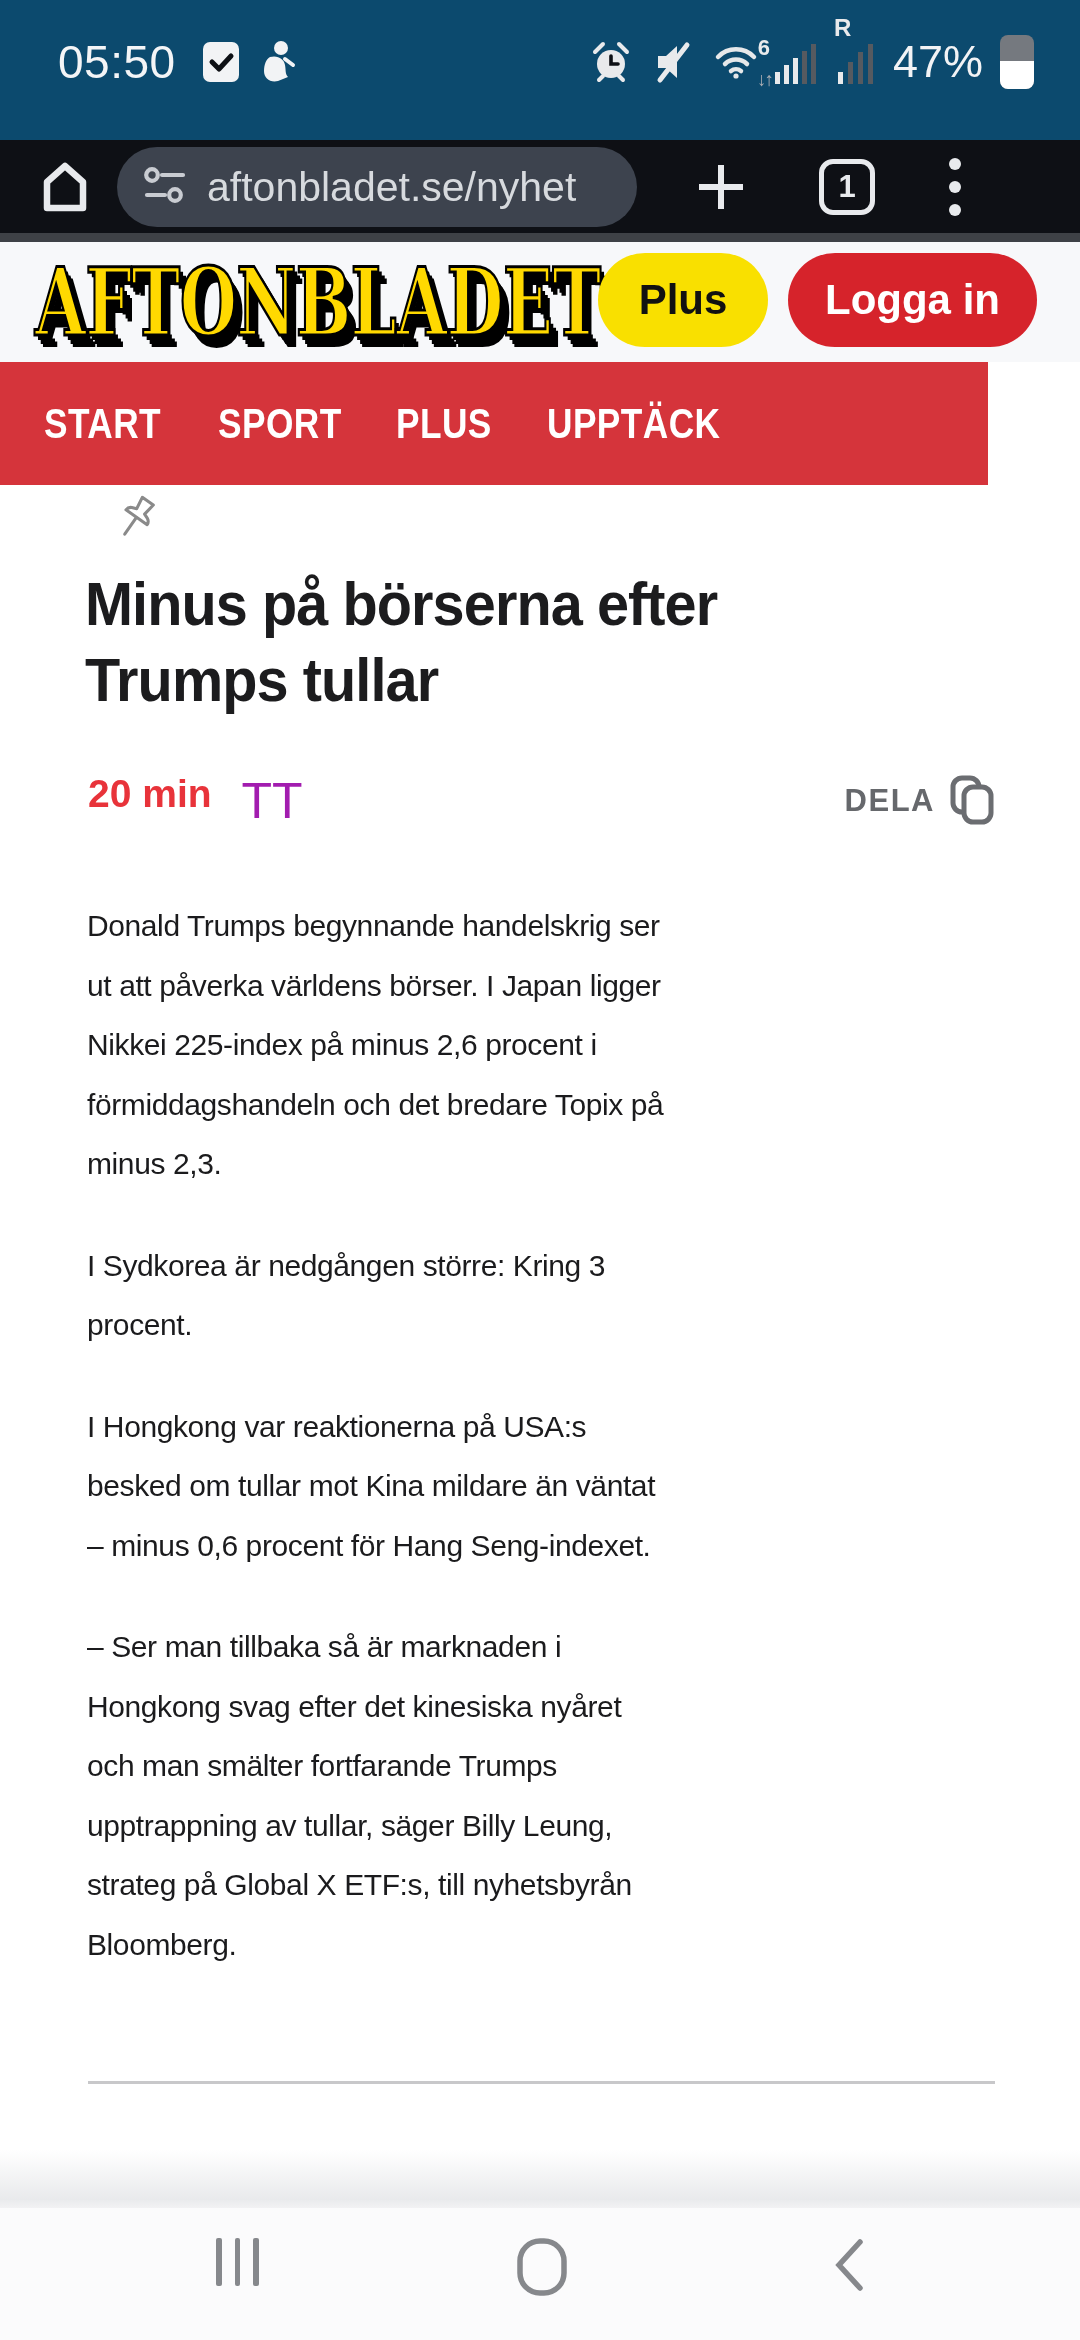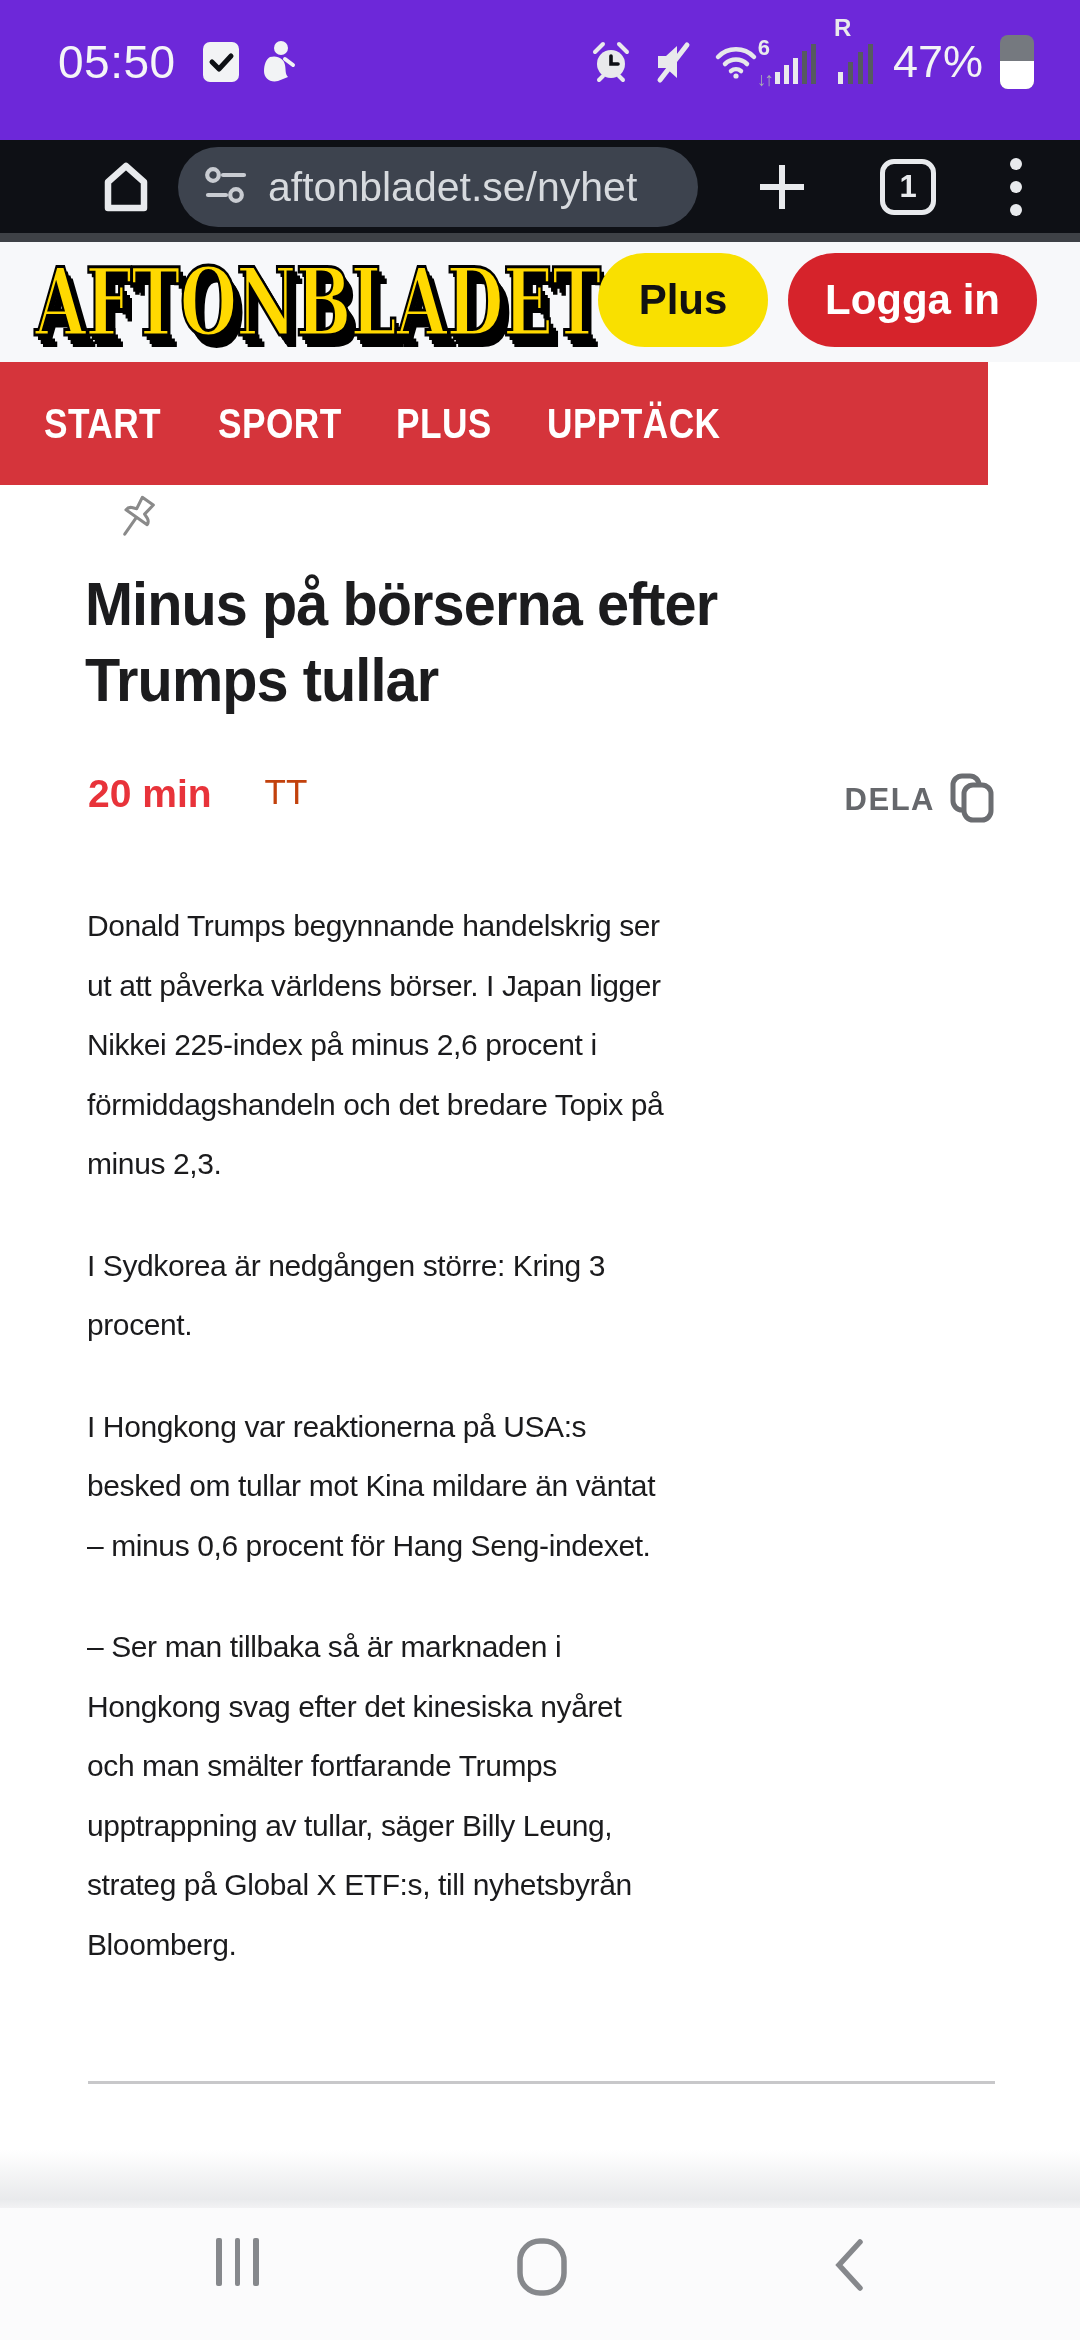--- a/index.html
+++ b/index.html
@@ -1,35 +1,35 @@
 <!DOCTYPE html>
 <html><head>
 <meta charset="utf-8">
 <style>
   * { margin:0; padding:0; box-sizing:border-box; }
   html,body { width:1080px; height:2340px; }
   body { font-family:"Liberation Sans", sans-serif; background:#ffffff; position:relative; overflow:hidden; }
 
   
-  .status-bar { position:absolute; top:0; left:0; width:1080px; height:140px; background:#6d28d9;
+  .status-bar { position:absolute; top:0; left:0; width:1080px; height:140px; background:#0c4a6e;
     display:flex; align-items:center; justify-content:space-between; padding:0 46px 16px 58px; }
   .sb-left, .sb-right { display:flex; align-items:center; }
   .sb-time { color:#f4f5f7; font-size:46px; letter-spacing:0.5px; margin-right:26px; }
   .sb-left .ic { margin-right:20px; display:flex; align-items:center; }
   .sb-right > * { margin-left:17px; display:flex; align-items:center; }
   .wifi-wrap { position:relative; }
   .wifi-six { position:absolute; right:-12px; top:-8px; color:#e8eaec; font-size:22px; font-weight:bold; }
   .wifi-arrows { position:absolute; right:-14px; bottom:-10px; color:#aaadb2; font-size:19px; letter-spacing:-2px; }
   .sb-batt-text { color:#f2f3f5; font-size:45px; }
   .battery { width:34px; height:54px; border-radius:8px; background:#75797f; position:relative; overflow:hidden; }
   .battery .fill { position:absolute; left:0; right:0; bottom:0; height:52%; background:#ffffff; }
 
   
   .chrome-bar { position:absolute; top:140px; left:0; width:1080px; height:94px; background:#0e1015;
-    display:flex; align-items:center; padding:0 34px 0 48px;justify-content:flex-end; }
+    display:flex; align-items:center; padding:0 34px 0 27px; }
   .chrome-strip { position:absolute; top:233px; left:0; width:1080px; height:9px; background:#3e4146; }
   .home-btn { background:none; border:none; width:76px; display:flex; justify-content:center; cursor:pointer; }
   .url-pill { margin-left:14px; flex:1; max-width:520px; height:80px; background:#3d434e; border-radius:42px;
     display:flex; align-items:center; padding:0 26px; cursor:pointer; }
   .url-text { color:#d7dade; font-size:41px; margin-left:20px; white-space:nowrap; overflow:hidden; }
   .tool-btn { background:none; border:none; cursor:pointer; display:flex; align-items:center; justify-content:center; }
   .newtab-btn { margin-left:48px; width:72px; }
   .tab-btn { margin-left:54px; width:72px; }
   .tab-box { width:56px; height:56px; border:5.5px solid #e8eaed; border-radius:14px; display:flex; align-items:center; justify-content:center; }
   .tab-box span { color:#e8eaed; font-size:31px; font-weight:bold; }
@@ -58,21 +58,21 @@
   .search-btn { position:absolute; left:980px; top:398px; background:none; border:none; cursor:pointer; }
 
   
   .pinned-row { position:absolute; top:492px; left:88px; display:flex; align-items:center; }
   .pinned-label { font-size:38px; color:#151515; }
   .pin-ic { margin-left:22px; transform:rotate(35deg); }
   .headline { position:absolute; top:566px; left:85px; font-size:62px; line-height:76px; font-weight:bold;
     color:#1c1c1e; letter-spacing:-1px; white-space:pre-line; transform:scaleX(0.93); transform-origin:left top; }
   .byline { position:absolute; top:772px; left:88px; width:907px; display:flex; }
   .time-ago { color:#e8333a; font-size:39px; font-weight:bold; }
-  .source { color:#c2410c; font-size:35px; margin-left:53px; }
+  .source { color:#a21caf; font-size:50px; margin-left:30px; }
   .share-btn { margin-left:auto; background:none; border:none; display:flex; align-items:center; cursor:pointer; }
   .share-label { color:#66686c; font-size:31px; font-weight:bold; letter-spacing:1.5px; margin-right:14px; }
   .body-copy { position:absolute; top:896px; left:87px; width:930px; }
   .body-copy p { font-size:30px; line-height:59.5px; color:#1b1b1d; letter-spacing:-0.4px;
     white-space:pre; margin-bottom:42px; }
   .divider { position:absolute; top:2081px; left:88px; width:907px; height:2.5px; background:#c8c8ca; border:none; }
 
   
   .bottom-shade { position:absolute; top:2150px; left:0; width:1080px; height:58px;
     background:linear-gradient(#ffffff, #e9eaec 85%, #f2f2f4); }

